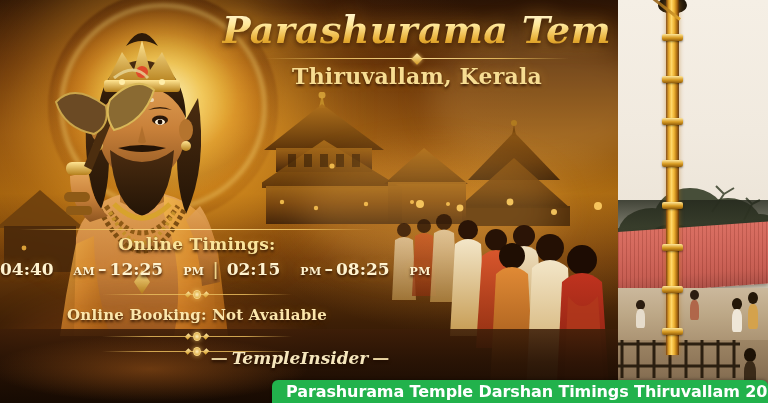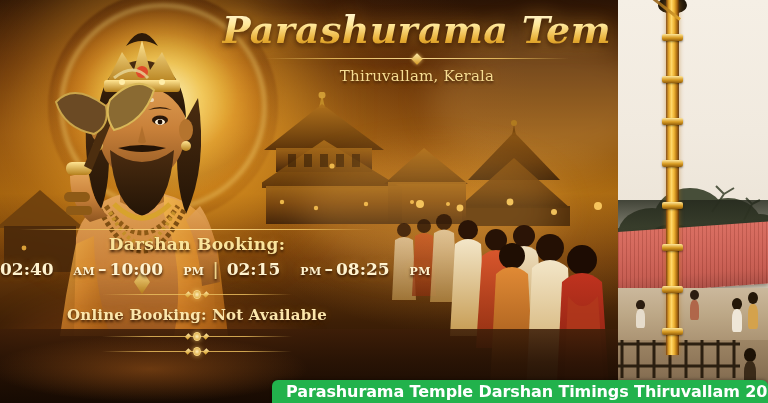--- a/index.html
+++ b/index.html
@@ -84,21 +84,21 @@
     background:linear-gradient(90deg, rgba(220,170,60,0) 0%, rgba(238,196,96,0.85) 22%, rgba(255,226,150,0.95) 50%, rgba(238,196,96,0.85) 78%, rgba(220,170,60,0) 100%);
   }
   .ornament-rule::after {
     content:""; position:absolute; left:50%; top:1px; margin-left:-4px;
     width:8px; height:8px; transform:rotate(45deg);
     background:linear-gradient(135deg,#ffeaa8,#d49a24);
     box-shadow:0 0 4px rgba(255,210,110,0.8);
   }
   #sub-title {
     font-family:"DejaVu Serif", serif;
-    font-weight:400; font-size:15px; line-height:24px;
+    font-weight:700; font-size:22px; line-height:24px;
     color:#f7dd92;
     text-shadow:0 2px 3px rgba(48,18,0,0.9), 0 0 8px rgba(255,186,60,0.35);
     letter-spacing:0.2px;
   }
 
   
   #info-block {
     position:absolute; left:0; top:226px; width:394px; z-index:20;
     text-align:center;
   }
@@ -469,23 +469,23 @@
     <div id="stone-band"></div>
 
     <div id="title-block">
       <div id="main-title">Parashurama Temple</div>
       <div class="ornament-rule"></div>
       <div id="sub-title">Thiruvallam, Kerala</div>
     </div>
 
     <div id="info-block">
       <div class="thin-rule"></div>
-      <div id="timings-label">Darshan Booking:</div>
+      <div id="timings-label">Online Timings:</div>
       <div id="timings-value">
-        <span>02:40</span><span class="mer">AM</span><span class="dash">–</span><span>10:00</span><span class="mer">PM</span><span class="sep">|</span><span>02:15</span><span class="mer">PM</span><span class="dash">–</span><span>08:25</span><span class="mer">PM</span>
+        <span>04:40</span><span class="mer">AM</span><span class="dash">–</span><span>12:25</span><span class="mer">PM</span><span class="sep">|</span><span>02:15</span><span class="mer">PM</span><span class="dash">–</span><span>08:25</span><span class="mer">PM</span>
       </div>
       <div class="ornate-divider">
         <div class="motif">
             <i></i>
             <span></span>
             <i></i>
           </div>
       </div>
       <div class="info-line">Online Booking: Not Available</div>
       <div class="ornate-divider">
@@ -497,20 +497,23 @@
       </div>
       <div class="ornate-divider">
         <div class="motif">
             <i></i>
             <span></span>
             <i></i>
           </div>
       </div>
     </div>
 
+    <div id="brand">
+      <span class="tick">—</span><span>TempleInsider</span><span class="tick">—</span>
+    </div>
   </div>
 
   <div id="photo-panel">
     <div id="photo-sky"></div>
 
     <svg id="photo-trees" viewBox="0 0 164 105">
       <g fill="#3f4631" opacity="0.95">
         <ellipse cx="40" cy="74" rx="34" ry="26"></ellipse>
         <ellipse cx="78" cy="58" rx="36" ry="30"></ellipse>
         <ellipse cx="116" cy="66" rx="34" ry="28"></ellipse>

